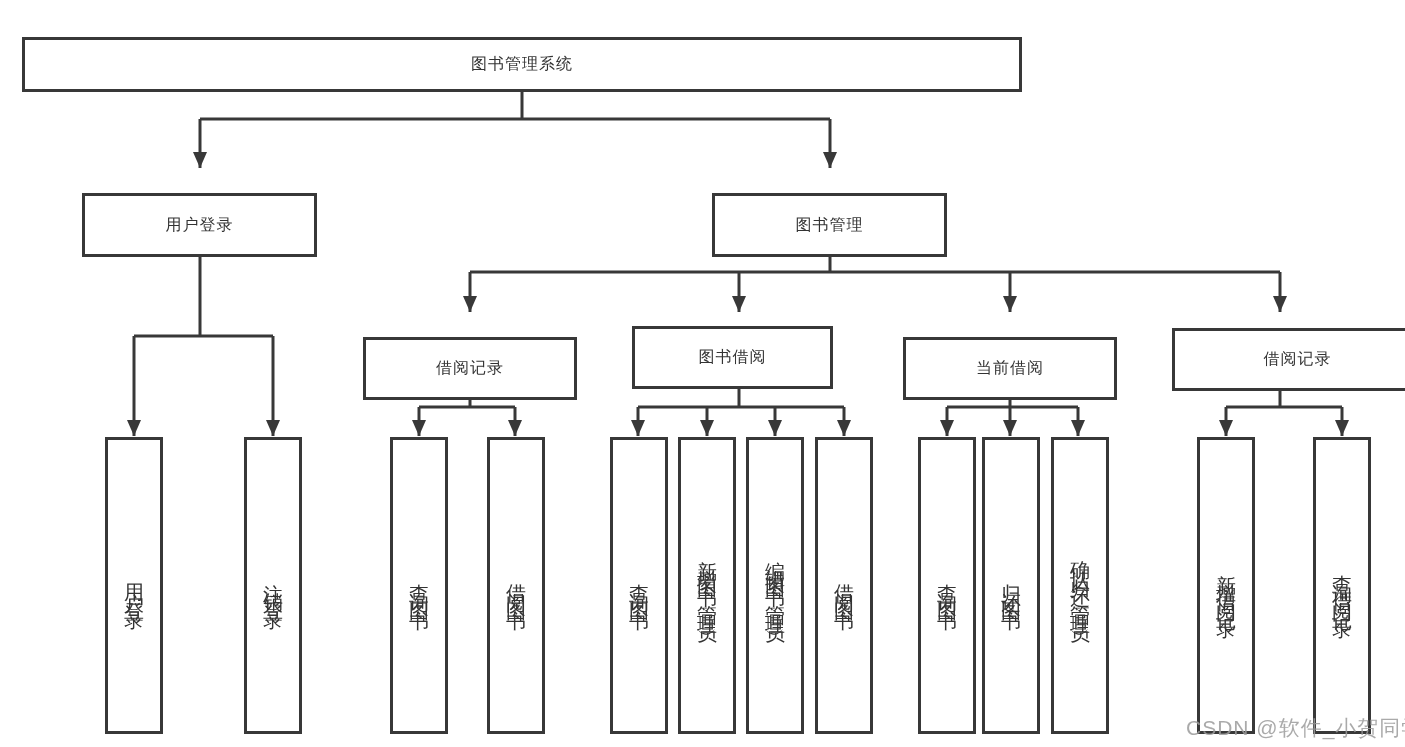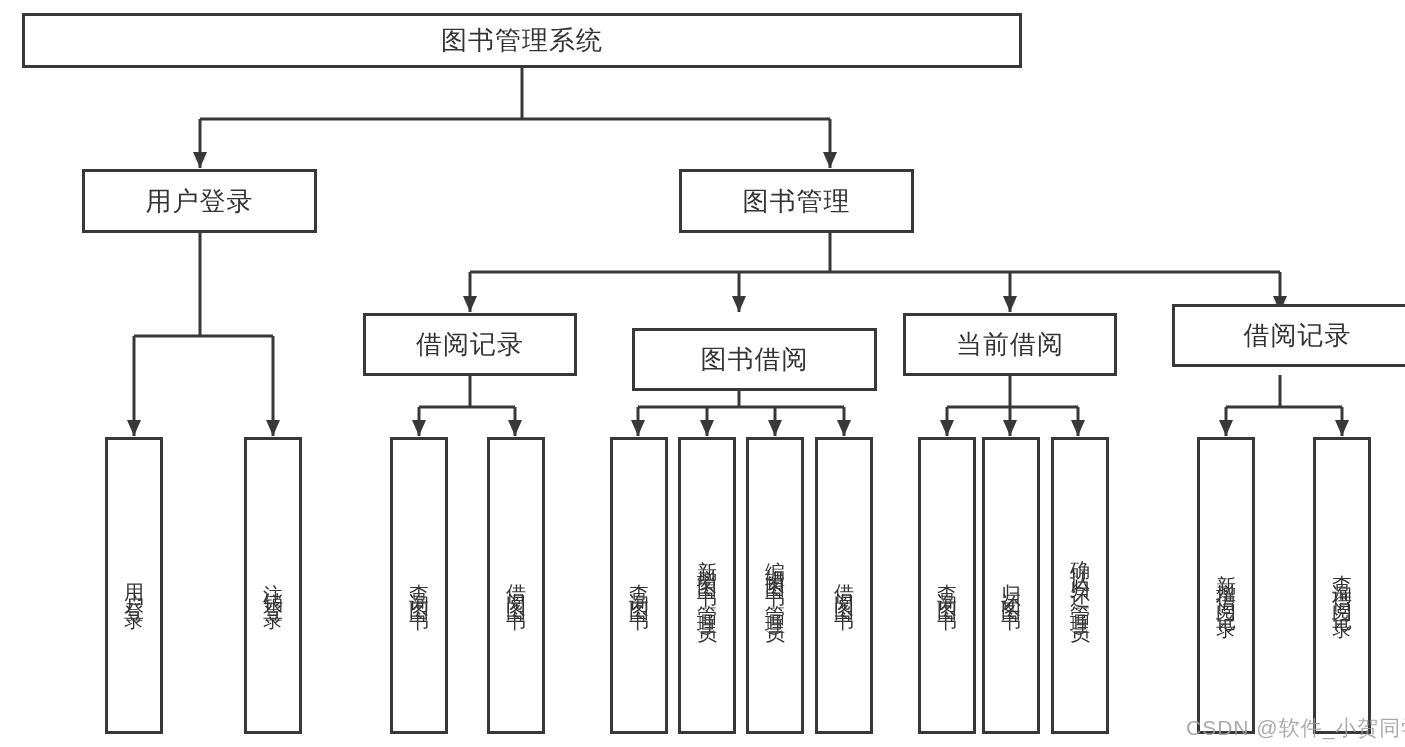--- a/index.html
+++ b/index.html
@@ -21,29 +21,30 @@
     position: absolute;
     box-sizing: border-box;
     background: #ffffff;
     border: 3px solid #383838;
     color: #333333;
     display: flex;
     align-items: center;
     justify-content: center;
   }
   .hbox {
-    font-size: 26px;
+    font-size: 16px;
     letter-spacing: 1px;
     white-space: nowrap;
+    margin-top: 24px;
   }
   .root  { left: 22px;  top: 13px;  width: 1000px; height: 55px; }
   .lvl2a { left: 82px;  top: 169px; width: 235px;  height: 64px; }
-  .lvl2b { left: 679px; top: 169px; width: 235px;  height: 64px; }
+  .lvl2b { left: 712px; top: 169px; width: 235px;  height: 64px; }
   .lvl3a { left: 363px;  top: 313px; width: 214px; height: 63px; }
-  .lvl3b { left: 632px;  top: 328px; width: 245px; height: 63px; }
+  .lvl3b { left: 632px;  top: 302px; width: 201px; height: 63px; }
   .lvl3c { left: 903px;  top: 313px; width: 214px; height: 63px; text-align: center; }
   .lvl3d { left: 1172px; top: 304px; width: 251px; height: 63px; }
   .vbox {
     top: 437px;
     width: 58px;
     height: 297px;
     writing-mode: vertical-rl;
     text-orientation: mixed;
     font-size: 20px;
     line-height: 1.05;

